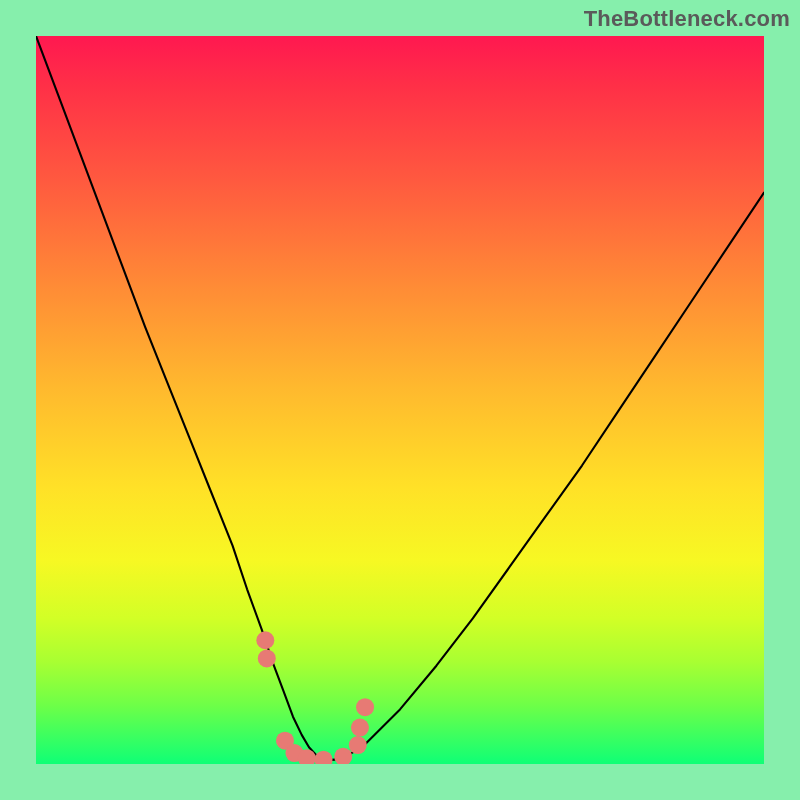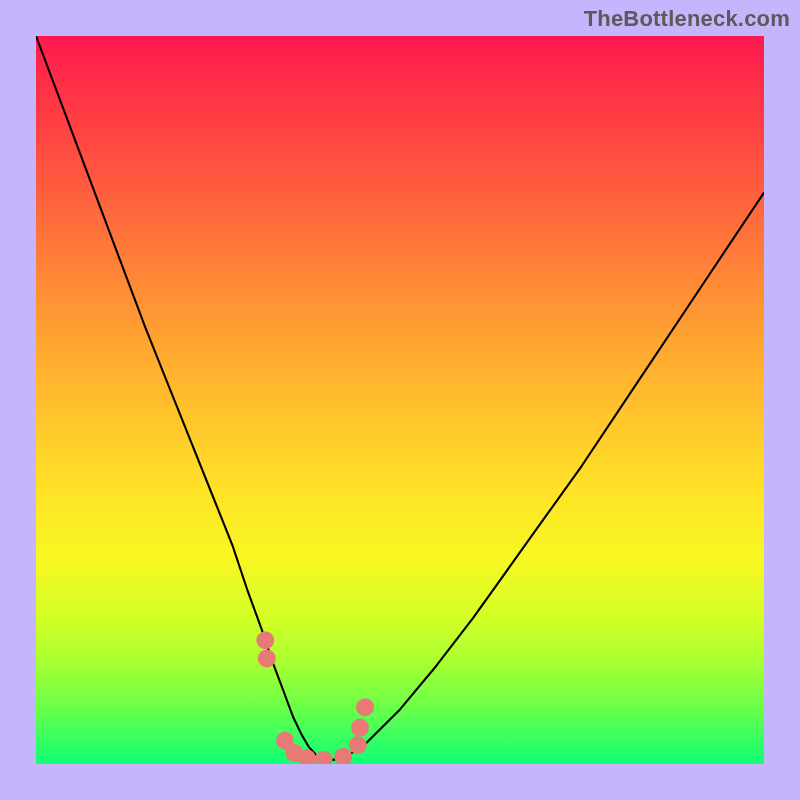--- a/index.html
+++ b/index.html
@@ -1,21 +1,21 @@
 <!DOCTYPE html>
 <html><head>
 <meta charset="utf-8">
 <style>
   * { margin: 0; padding: 0; box-sizing: border-box; }
   html, body { width: 800px; height: 800px; overflow: hidden; background: #000; }
   .frame {
     position: absolute;
     top: 0; left: 0;
     width: 800px; height: 800px;
-    background: #c4b5fd;
+    background: #86efac;
   }
   .watermark {
     position: absolute;
     top: 6px;
     right: 10px;
     font-family: Arial, Helvetica, sans-serif;
     font-size: 22px;
     font-weight: 600;
     color: #5a5a5a;
     letter-spacing: 0.2px;

